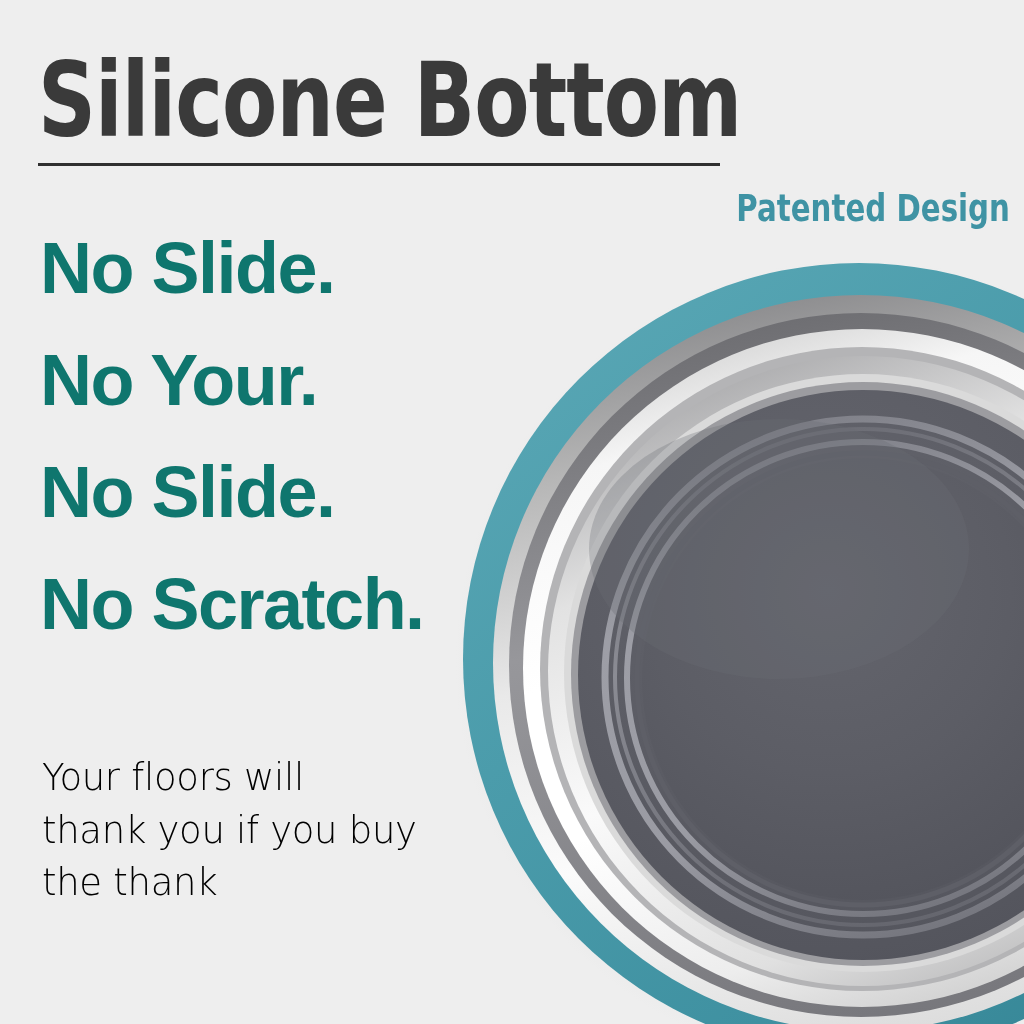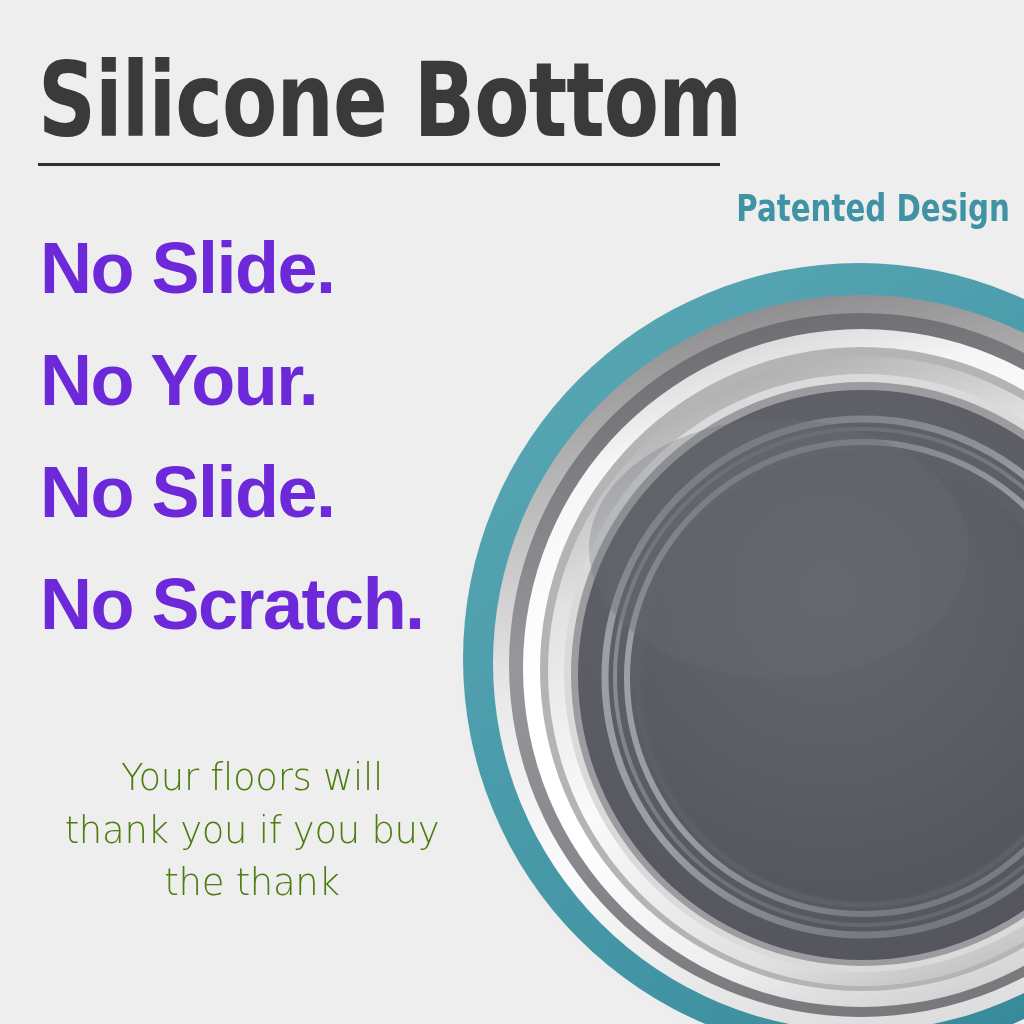--- a/index.html
+++ b/index.html
@@ -74,40 +74,39 @@
     position:absolute;
     left:40px; top:232px;
     z-index:6;
     list-style:none;
   }
   #benefits li {
     font-family:"Liberation Sans","DejaVu Sans", sans-serif;
     font-weight:700;
     font-size:72px;
     line-height:1.0;
-    color:#6d28d9;
+    color:#0f766e;
     white-space:nowrap;
     margin-bottom:40px;
     letter-spacing:-1.5px;
   }
   #benefits li:last-child { margin-bottom:16px; }
 
   
   #support-copy {
     position:absolute;
     left:42px; top:752px;
     width:420px;
     z-index:6;
     font-family:"DejaVu Sans","Liberation Sans", sans-serif;
     font-weight:300;
     font-size:37px;
     line-height:1.42;
-    color:#4d7c0f;
+    color:#000000;
     letter-spacing:-0.3px;
-    text-align:center;
   }
   #support-copy span { display:block; white-space:nowrap; }
 </style>
 </head>
 <body>
 
 <div id="stage">
 
   <div id="product-photo">
     <svg viewBox="0 0 820 820" xmlns="http://www.w3.org/2000/svg">

